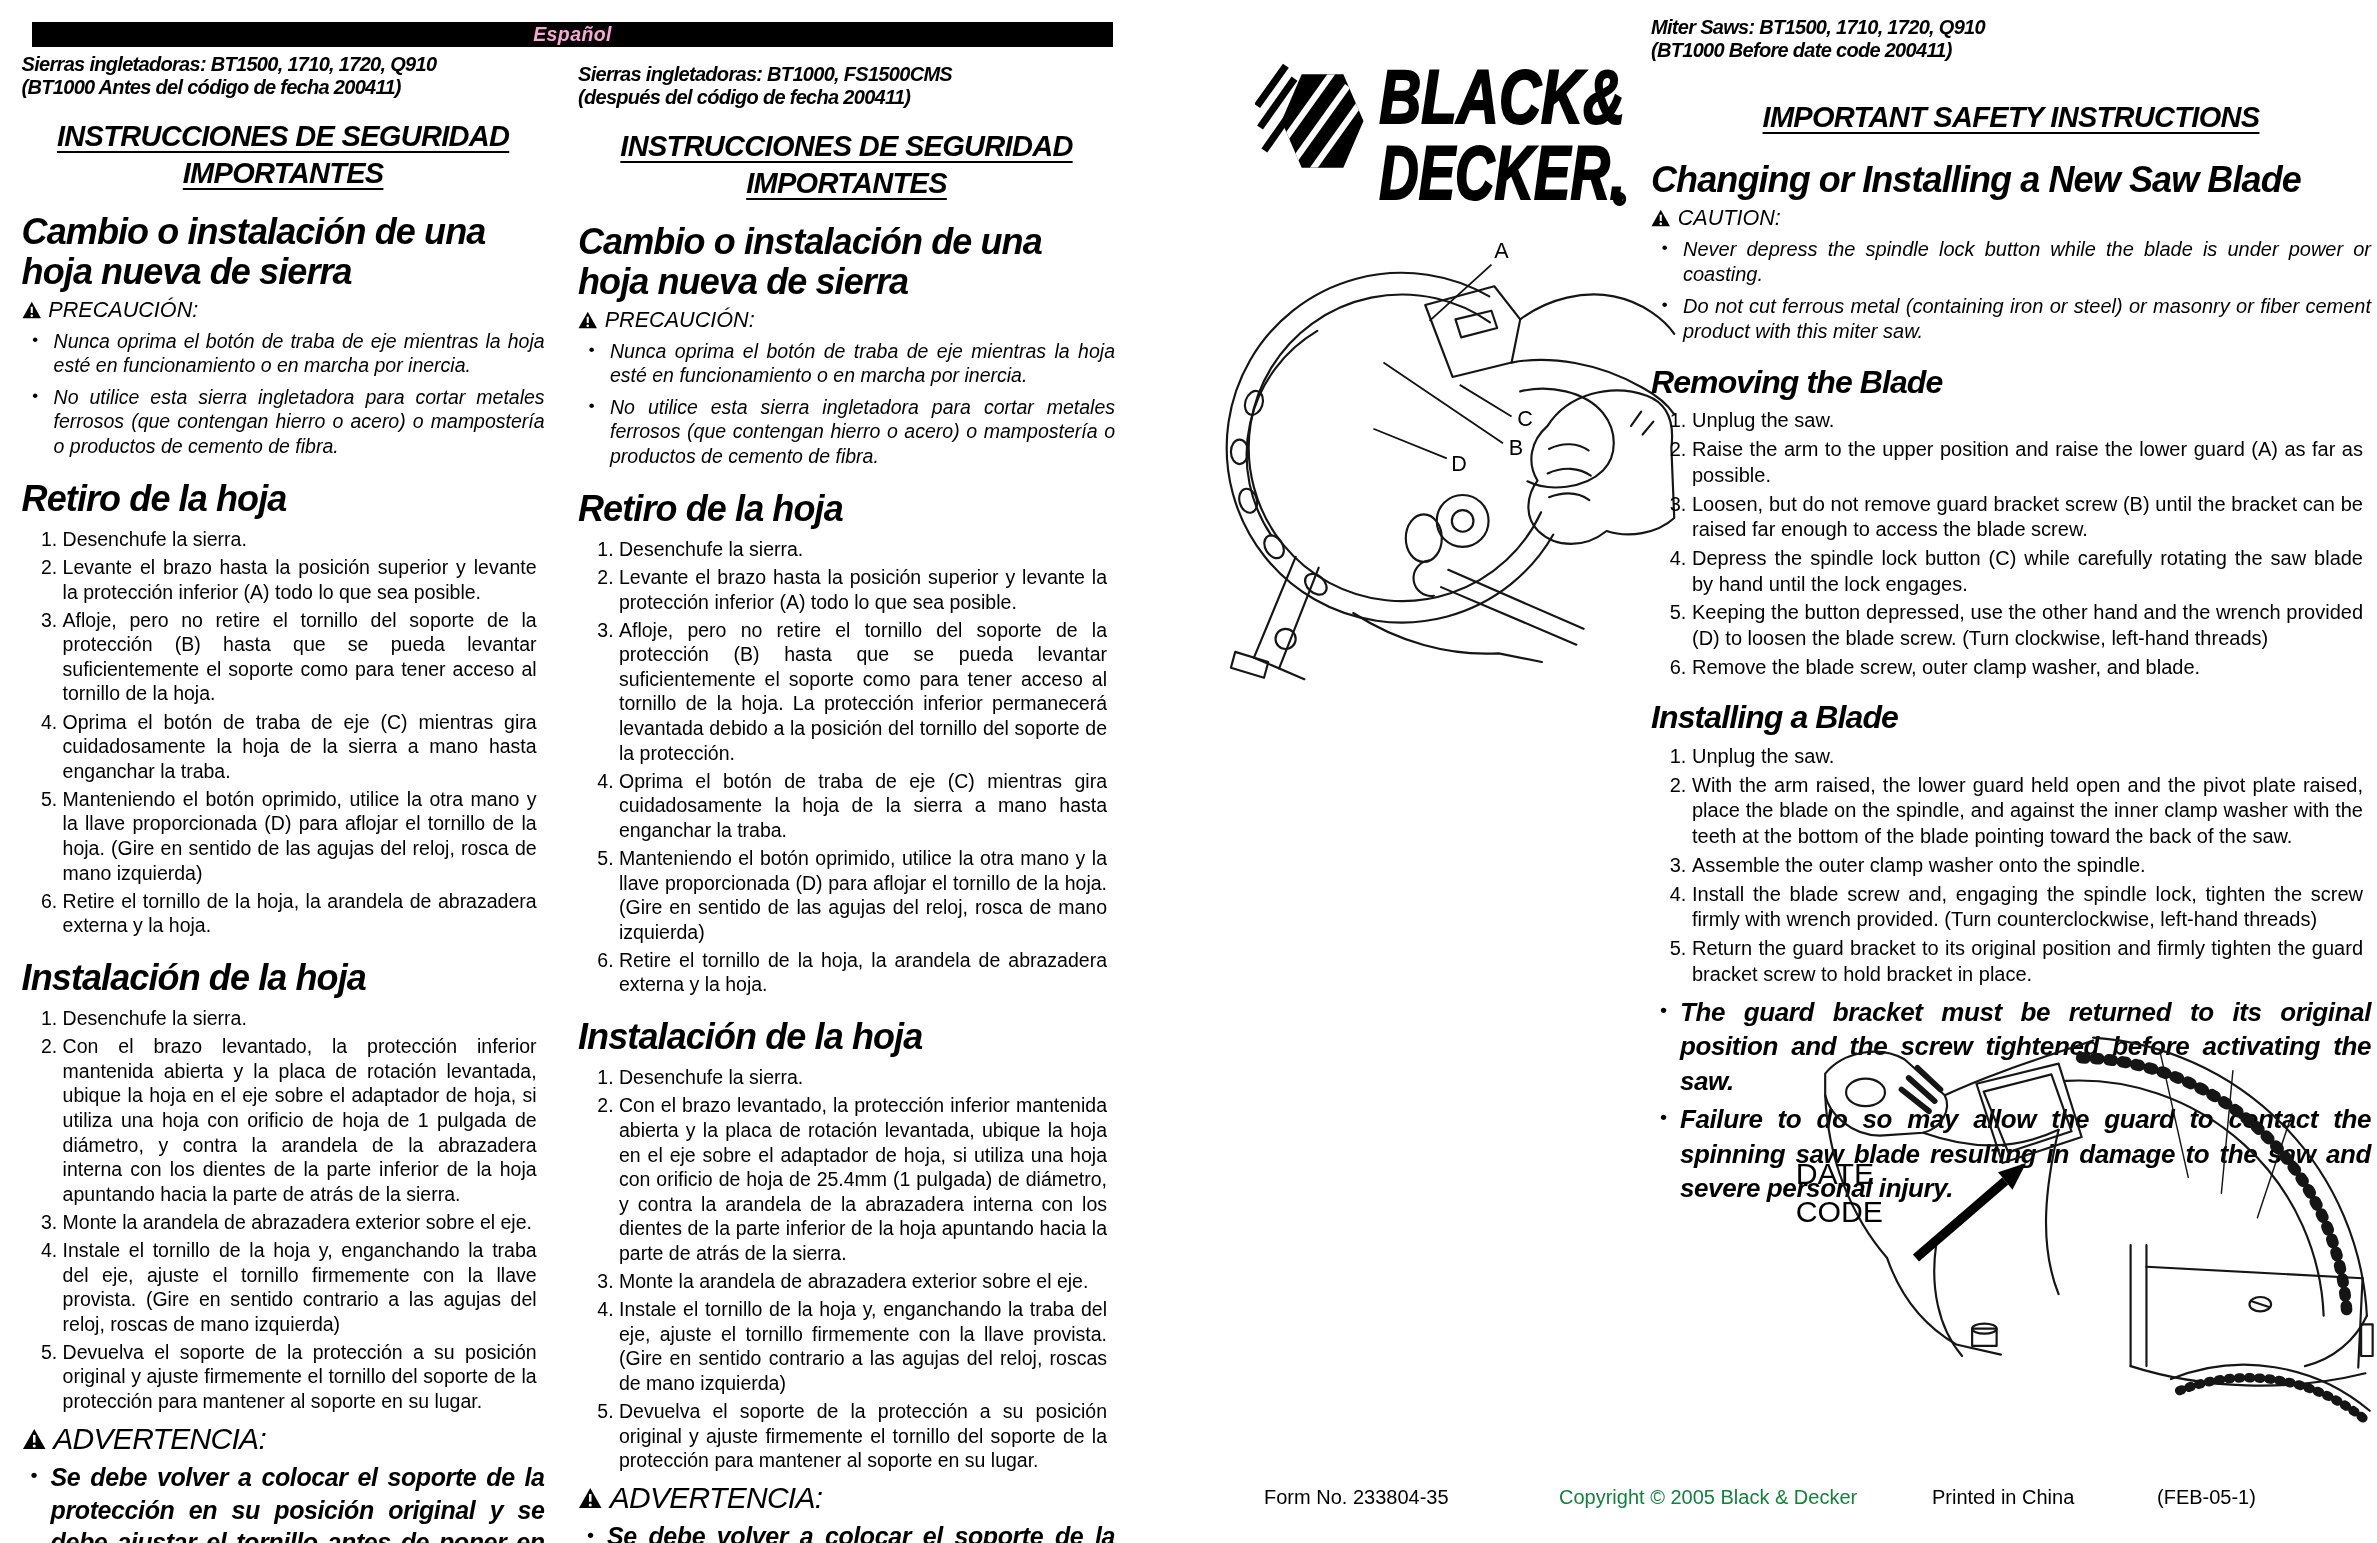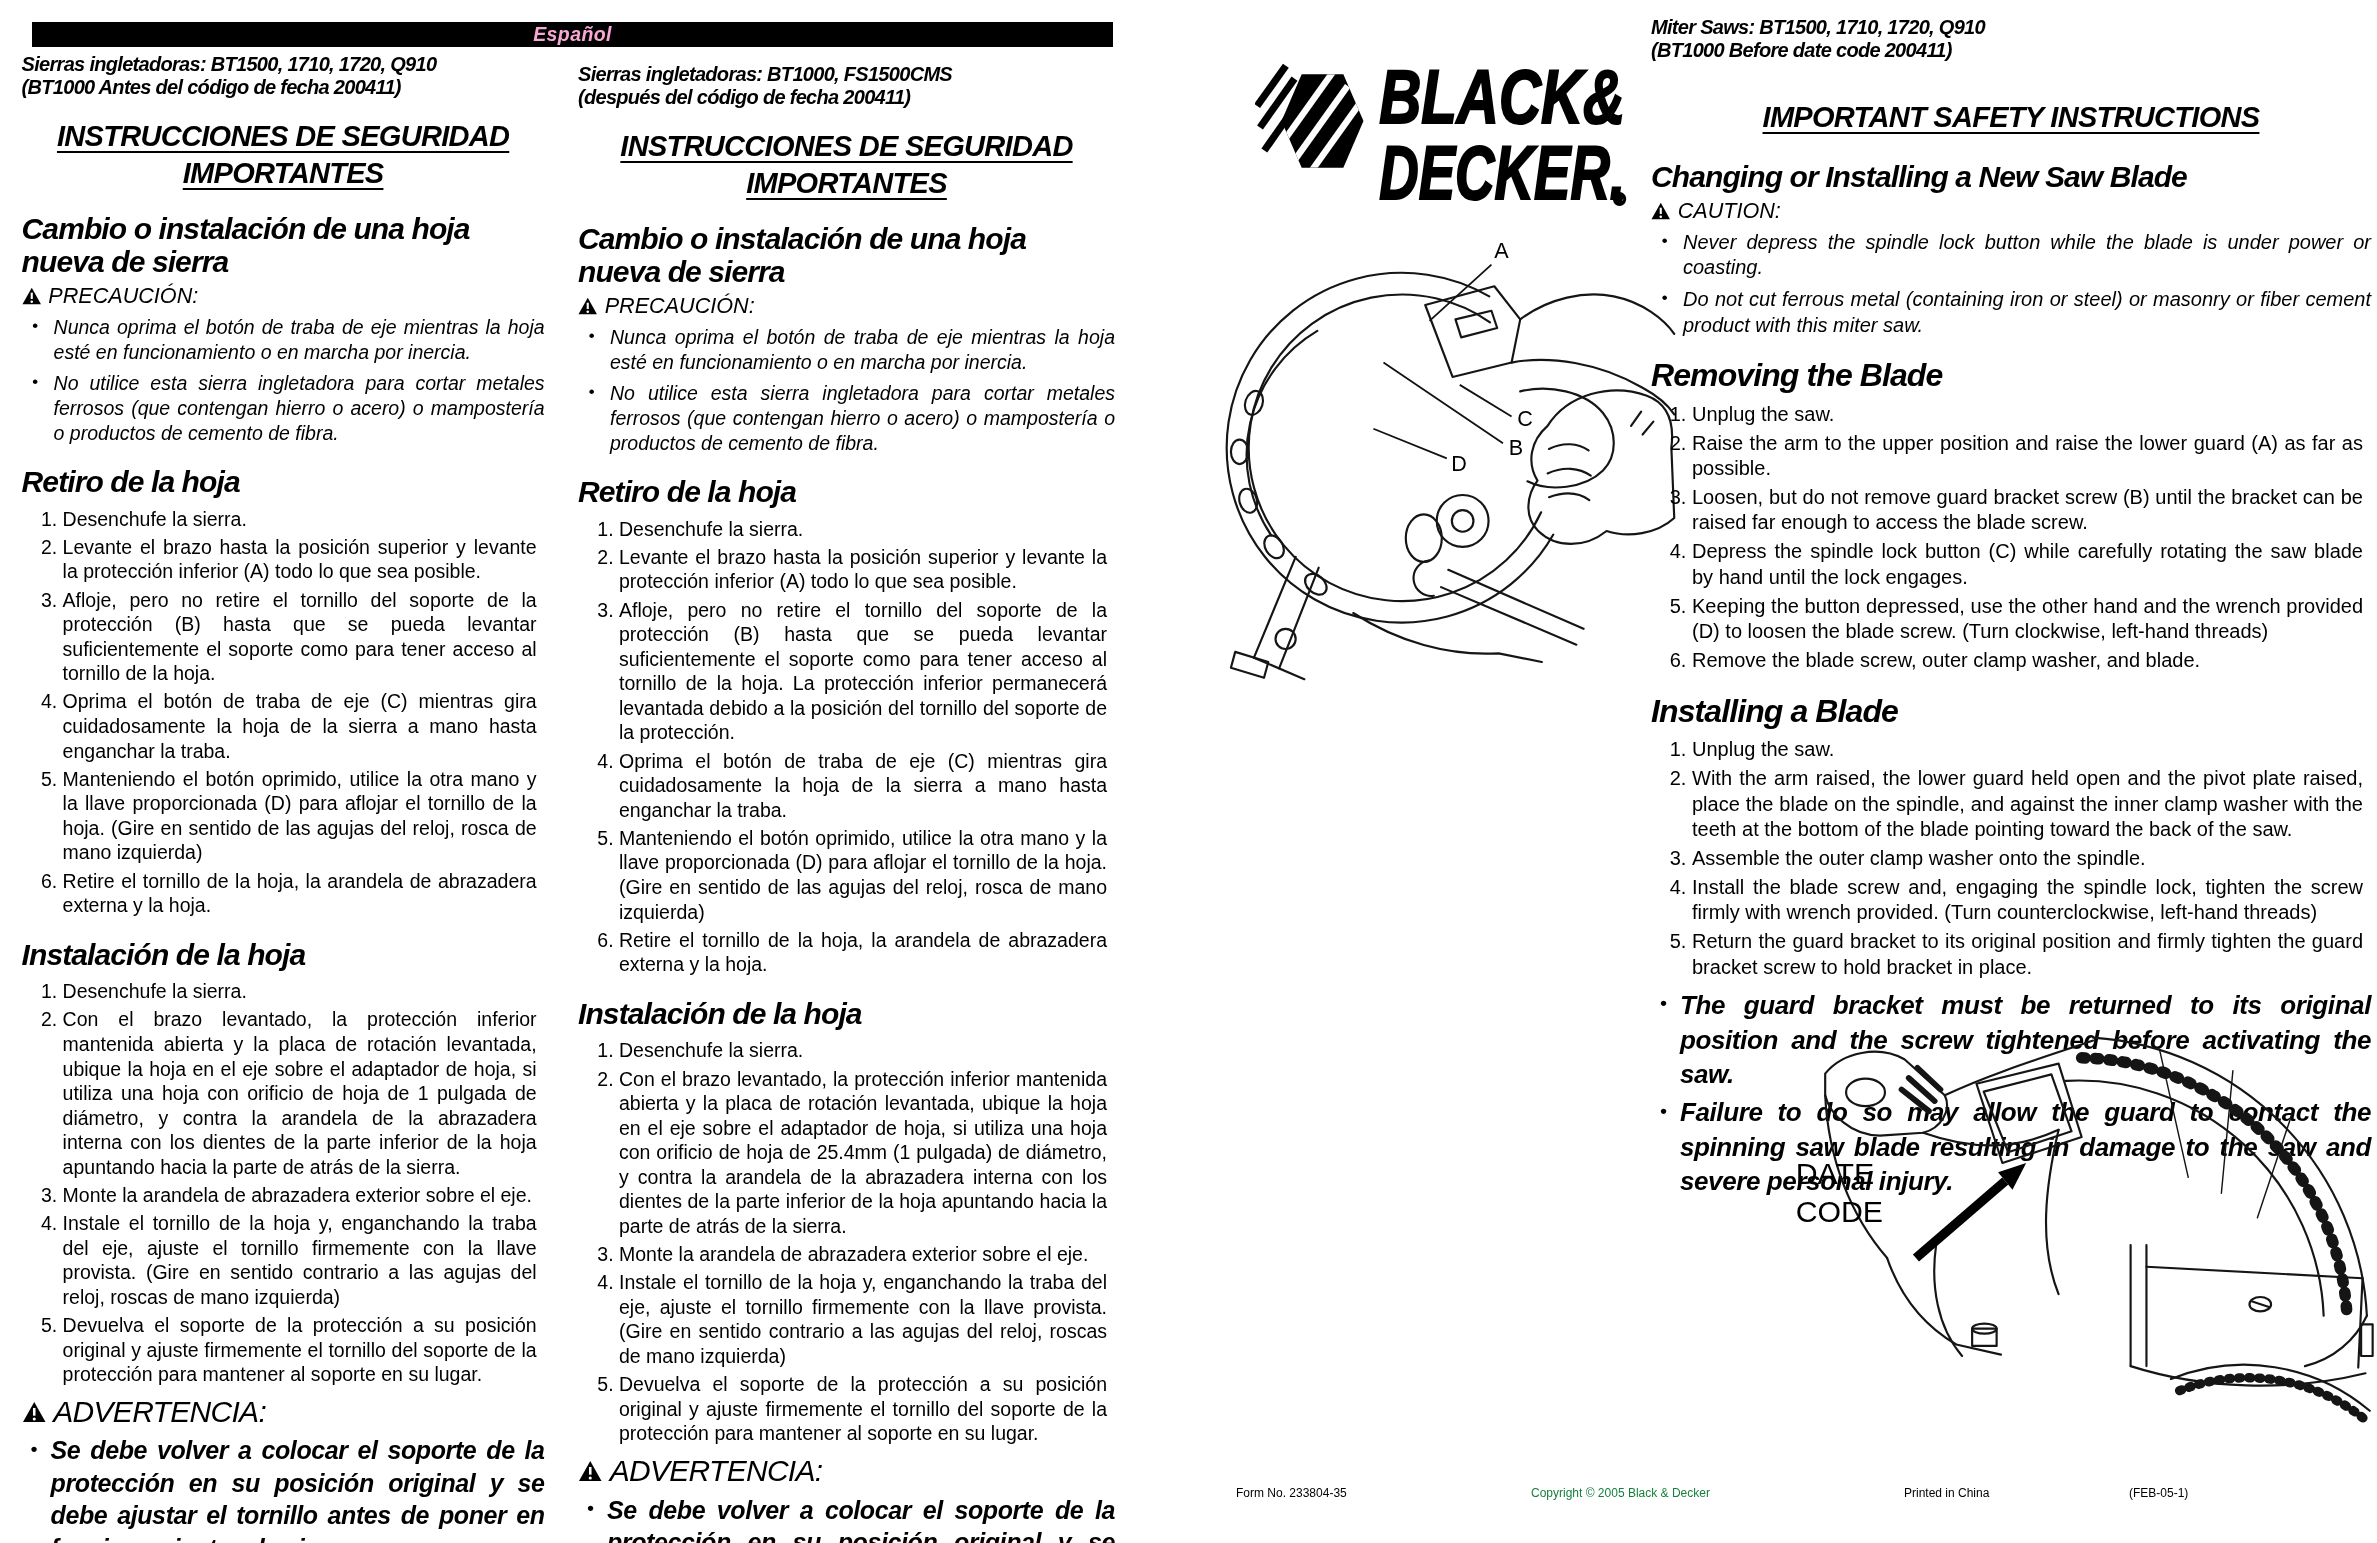--- a/index.html
+++ b/index.html
@@ -15,21 +15,21 @@
   .col{position:absolute;}
   #col1{left:21.6px;top:53px;width:523px;}
   #col2{left:578px;top:63px;width:537px;}
   #colEn{left:1651px;top:16px;width:720px;}
 
   .doc-title{font-size:20px;font-weight:bold;font-style:italic;line-height:1.14;margin:0;
              letter-spacing:-0.7px;}
   .center-heading{font-size:29px;font-weight:bold;font-style:italic;text-align:center;
                   margin:19px 10px 14.4px;line-height:1.28;letter-spacing:-0.7px;
                   text-decoration:underline;text-decoration-thickness:2.2px;text-underline-offset:5px;}
-  .sec-title{font-size:30px;font-weight:bold;font-style:italic;letter-spacing:-0.9px;
+  .sec-title{font-size:36px;font-weight:bold;font-style:italic;letter-spacing:-0.9px;
              margin:20px 0 4.3px;line-height:1.12;}
   .alert-row{display:flex;align-items:center;gap:7.2px;margin:2.9px 0 5.8px;}
   .tri{width:19.5px;height:18px;flex:none;}
   .alert-label{font-size:21.6px;font-weight:normal;font-style:italic;text-align:center;}
   .warn .tri{width:24.5px;height:22px;}
   .warn .alert-label{font-size:30px;letter-spacing:-0.7px;}
 
   .b-italic{list-style:none;margin:0;padding:0 0 0 32px;font-style:italic;
             font-size:19.5px;line-height:1.26;}
   .b-italic li{position:relative;margin:0 0 7.2px;text-align:justify;}
@@ -63,21 +63,21 @@
   .ln .teeth2{stroke-width:13px;stroke-dasharray:3 11;}
   .ln .thin{stroke-width:2px;}
   .ln .thick{stroke-width:8px;}
   .callout path{fill:none;stroke:#111;stroke-width:2.5px;}
   .callout text{font-size:30px;fill:#000;font-family:"Liberation Sans", sans-serif;}
   .dc-text{font-size:42px;fill:#000;font-family:"Liberation Sans", sans-serif;}
   .arrow-line{stroke:#000;stroke-width:13px;}
   .arrow-head{fill:#000;stroke:none;}
 
   
-  .footer{position:absolute;left:1236px;top:1486px;width:1023px;height:26px;font-size:12px;text-decoration:underline;}
+  .footer{position:absolute;left:1264px;top:1486px;width:1023px;height:26px;font-size:20px;text-decoration:underline;}
   .footer span{position:absolute;top:0;white-space:nowrap;}
   .f-form{left:0;}
   .f-copy{left:295px;color:#15803d;}
   .f-printed{left:668px;}
   .f-date{left:893px;}
 </style>
 </head>
 <body>
 
 <div id="page">

